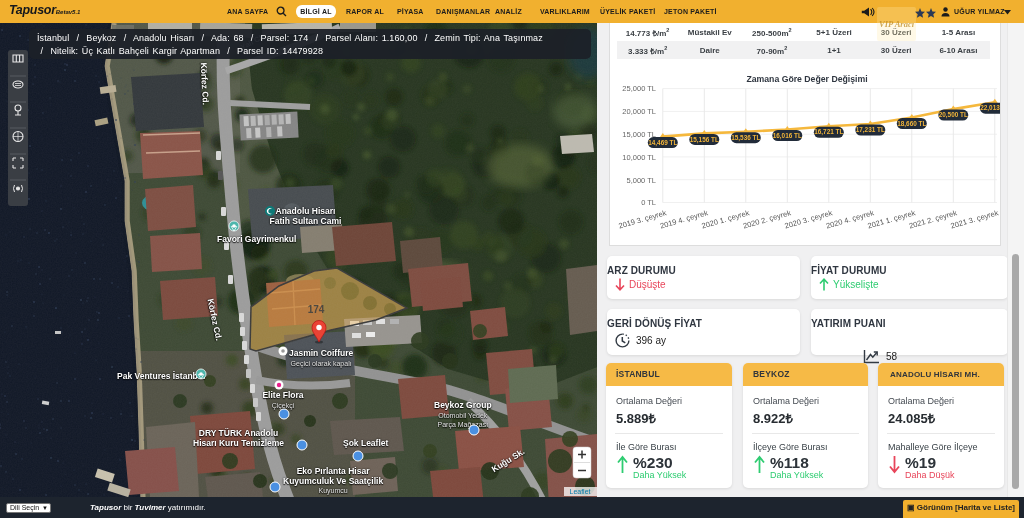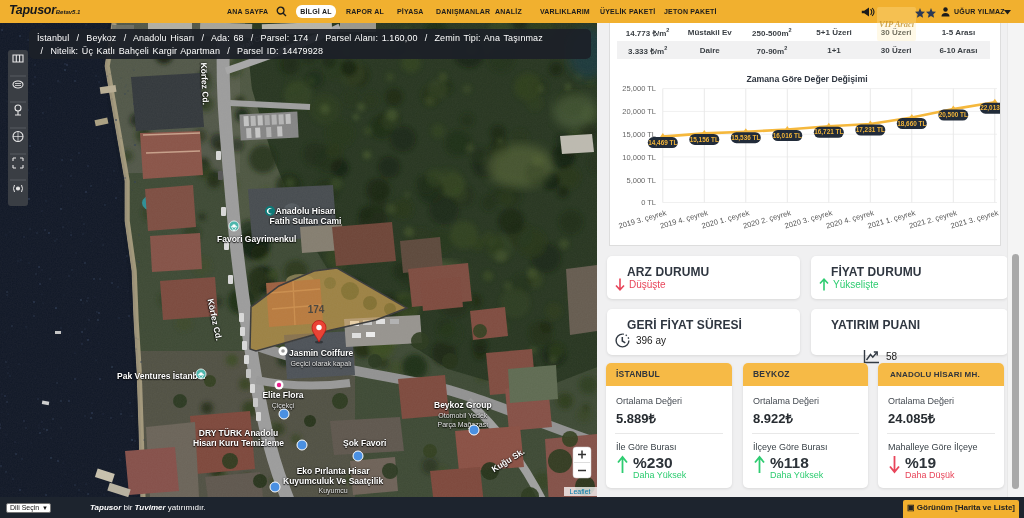--- a/index.html
+++ b/index.html
@@ -17,21 +17,21 @@
 .mlabel{position:absolute;color:#fff;font-weight:bold;font-size:8.5px;line-height:9.5px;text-shadow:0 0 2px rgba(0,0,0,0.95),0 1px 1px rgba(0,0,0,0.8);white-space:nowrap;z-index:5;text-align:center;}
 .mlabel .sub{font-weight:normal;font-size:7px;color:#e4e4e4;}
 #panel{position:absolute;left:597px;top:23px;width:410px;height:474px;background:#f0f0f1;overflow:hidden;}
 #topcard{position:absolute;left:11.5px;top:0px;width:392px;height:223px;background:#fff;border:1px solid #ddd;border-top:none;overflow:hidden;}
 table{border-collapse:collapse;position:absolute;left:7px;top:0px;width:373px;table-layout:fixed;}
 td{font-size:8px;font-weight:bold;color:#3a3f44;text-align:center;height:18px;white-space:nowrap;}
 tr.odd td{background:#f1f1f2;height:18px;}
 td sup{font-size:5.5px;}
 #chart{position:absolute;left:0px;top:41px;}
 .card{position:absolute;background:#fff;border-radius:5px;box-shadow:0 1px 3px rgba(0,0,0,0.10);}
-.ct{position:absolute;left:20px;top:9px;font-size:12px;font-weight:bold;color:#2f3640;letter-spacing:0.1px;}
+.ct{position:absolute;left:0;top:9px;font-size:10px;font-weight:bold;color:#2f3640;letter-spacing:0.1px;}
 .bigv{position:absolute;left:8px;top:22px;font-size:10px;color:#222;display:flex;align-items:center;}
 .ycard{position:absolute;top:340px;width:126px;height:125px;background:#fff;border-radius:5px;box-shadow:0 1px 3px rgba(0,0,0,0.10);overflow:hidden;}
 .yhead{height:23px;background:#f6ba46;font-size:8.5px;font-weight:bold;color:#32363c;line-height:23px;padding-left:10px;letter-spacing:0.2px;white-space:nowrap;}
 .olab{position:absolute;left:10px;top:33px;font-size:9px;color:#454b52;}
 .oval{position:absolute;left:10px;top:46px;font-size:13px;font-weight:bold;color:#272c31;}
 .divid{position:absolute;left:9px;right:9px;top:70px;border-top:1px solid #e8e8e8;}
 .glab{position:absolute;left:10px;top:79px;font-size:9px;color:#3a4248;white-space:nowrap;}
 .pct{position:absolute;left:27px;top:91px;font-size:15.5px;font-weight:bold;color:#2d3339;}
 .ysub{position:absolute;left:27px;top:107px;font-size:9px;}
 .gr{color:#2ecc71;}.rd{color:#e8455a;}
@@ -763,21 +763,21 @@
 </svg>
     <div class="mlabel" style="left:180px;top:56px;width:48px;transform:rotate(87deg);">Körfez Cd.</div>
     <div class="mlabel" style="left:190px;top:292px;width:48px;transform:rotate(78deg);">Körfez Cd.</div>
     <div class="mlabel" style="left:240px;top:14px;font-size:7.5px;transform:rotate(-28deg);opacity:0.9;">Yalı Ck.</div>
     <div class="mlabel" style="left:263px;top:184px;width:85px;">Anadolu Hisarı<br>Fatih Sultan Cami</div>
     <div class="mlabel" style="left:217px;top:212px;">Favori Gayrimenkul</div>
     <div class="mlabel" style="left:117px;top:349px;">Pak Ventures İstanbul</div>
     <div class="mlabel" style="left:289px;top:326px;">Jasmin Coiffure<br><span class="sub">Geçici olarak kapalı</span></div>
     <div class="mlabel" style="left:259px;top:368px;width:48px;">Elite Flora<br><span class="sub">Çiçekçi</span></div>
     <div class="mlabel" style="left:193px;top:406px;">DRY TÜRK Anadolu<br>Hisarı Kuru Temizleme</div>
-    <div class="mlabel" style="left:343px;top:416px;">Şok Favori</div>
+    <div class="mlabel" style="left:343px;top:416px;">Şok Leaflet</div>
     <div class="mlabel" style="left:434px;top:378px;">Beykoz Group<br><span class="sub">Otomobil Yedek<br>Parça Mağazası</span></div>
     <div class="mlabel" style="left:283px;top:444px;">Eko Pırlanta Hisar<br>Kuyumculuk Ve Saatçilik<br><span class="sub">Kuyumcu</span></div>
     <div class="mlabel" style="left:490px;top:433px;transform:rotate(-32deg);">Kuğu Sk.</div>
     <svg class="abs" style="left:0;top:8px;z-index:6;" width="597" height="466" font-family="'Liberation Sans',sans-serif">
       <circle cx="270" cy="180" r="5" fill="#0e7a78"></circle>
         <path d="M272,178 a3,3 0 1 0 0,4.4 a2.5,2.5 0 1 1 0,-4.4 Z" fill="#fff"></path>
       <g fill="#4db6ac" stroke="#fff" stroke-width="0.8">
         <path d="M234,190 a5,5 0 1 1 -0.01,0 Z M234,200 l-2.8,-4.6 h5.6 Z"></path>
         <path d="M201,338 a5,5 0 1 1 -0.01,0 Z M201,348 l-2.8,-4.6 h5.6 Z"></path>
       </g>
@@ -959,21 +959,21 @@
             <path d="M5,0.5 V11 M1,7.5 L5,11.8 L9,7.5" fill="none" stroke="#e8455a" stroke-width="1.6"></path>
           </svg> Düşüşte</div>
     </div>
     <div class="card" style="left:214px;top:233px;width:197px;height:43px;">
       <div class="ct">FİYAT DURUMU</div>
       <div class="bigv gr"><svg width="10" height="13" viewBox="0 0 10 13" style="margin-right:4px;">
             <path d="M5,12.5 V2 M1,5.5 L5,1.2 L9,5.5" fill="none" stroke="#2ecc71" stroke-width="1.6"></path>
           </svg> Yükselişte</div>
     </div>
     <div class="card" style="left:10px;top:286px;width:193px;height:46px;">
-      <div class="ct">GERİ FİYAT SÜRESİ</div>
+      <div class="ct">GERİ DÖNÜŞ FİYAT</div>
       <div class="bigv" style="top:24px;">
         <svg width="15" height="15" viewBox="0 0 15 15" style="margin-right:6px;">
             <path d="M13.9,7.5 A6.4,6.4 0 1 1 7.5,1.1" fill="none" stroke="#333b44" stroke-width="1.4"></path>
             <path d="M7.5,1.1 A6.4,6.4 0 0 1 13.9,7.5" fill="none" stroke="#333b44" stroke-width="1.4" stroke-dasharray="1.3,2"></path>
             <path d="M7.3,4 v4 l3,1.8" fill="none" stroke="#333b44" stroke-width="1.5"></path>
           </svg>
         396 ay</div>
     </div>
     <div class="card" style="left:214px;top:286px;width:197px;height:46px;">
       <div class="ct">YATIRIM PUANI</div>

